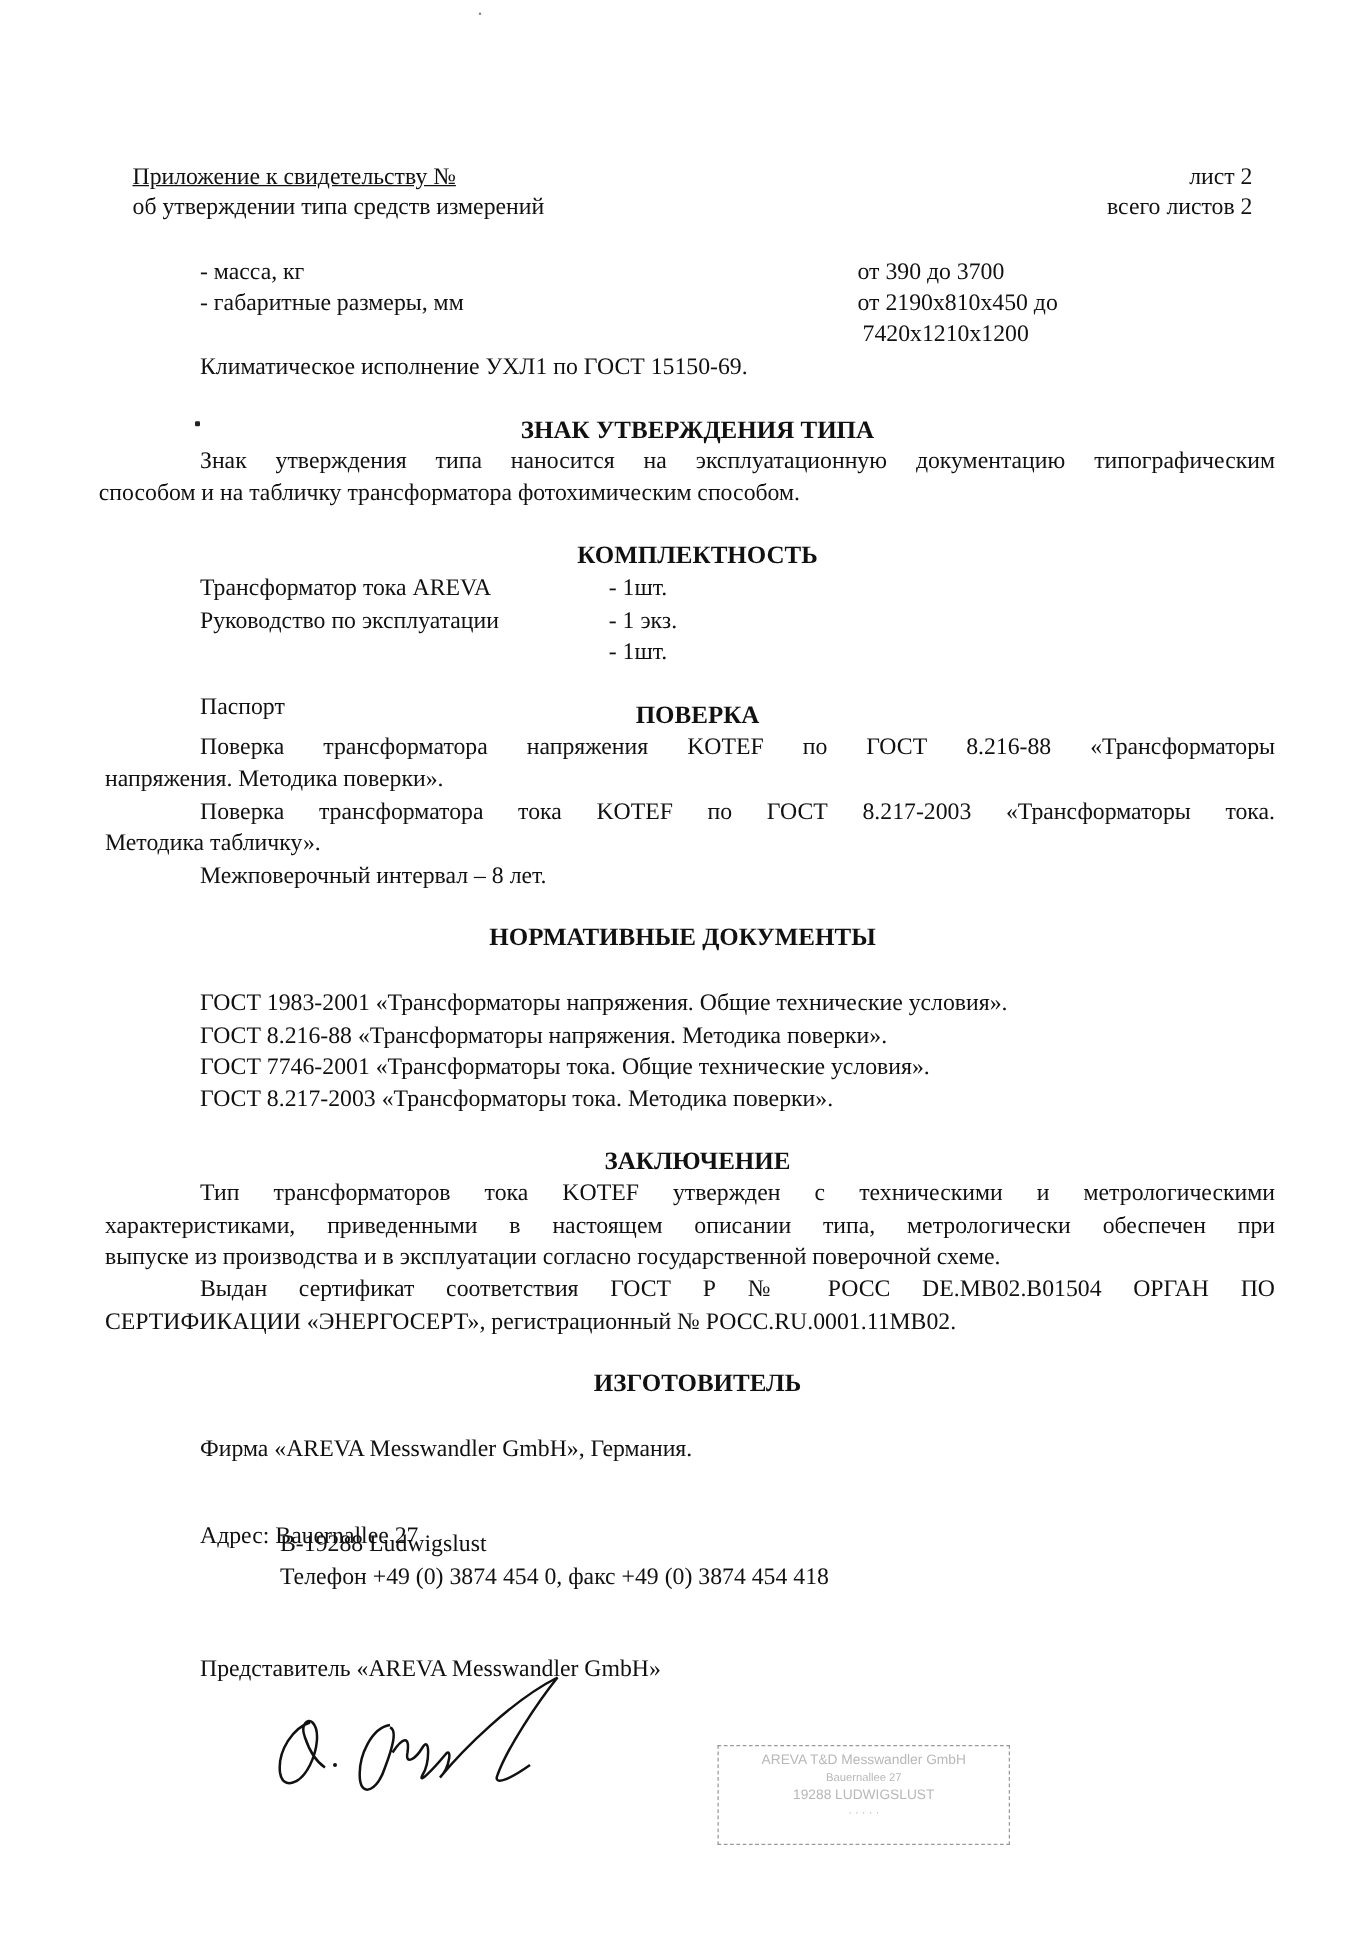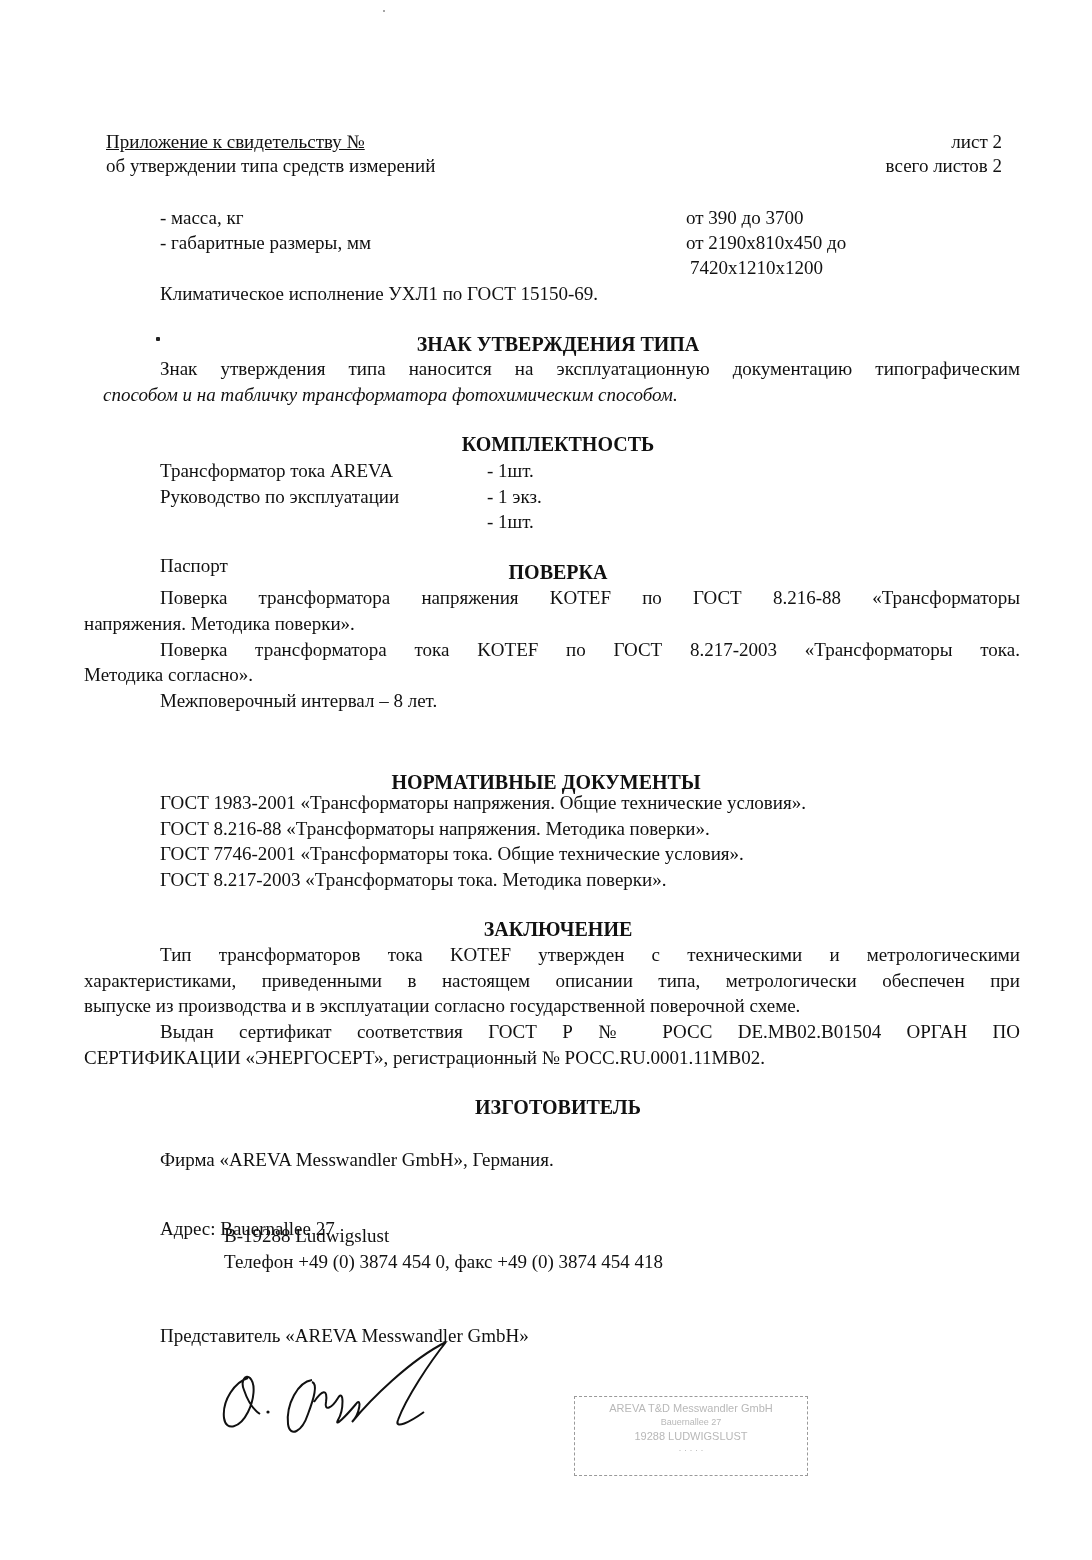--- a/index.html
+++ b/index.html
@@ -33,38 +33,38 @@
 <div class="abs line" style="left:160px; top:206px;">- масса, кг</div>
 <div class="abs line" style="left:686px; top:206px;">от 390 до 3700</div>
 <div class="abs line" style="left:160px; top:231px;">- габаритные размеры, мм</div>
 <div class="abs line" style="left:686px; top:231px;">от 2190x810x450 до</div>
 <div class="abs line" style="left:690px; top:256px;">7420x1210x1200</div>
 <div class="abs line" style="left:160px; top:282px;">Климатическое исполнение УХЛ1 по ГОСТ 15150-69.</div>
 
 <div class="abs dot" style="left:156px; top:337px;"></div>
 <div class="abs line heading center-h" style="top:333px; padding-left:24px; box-sizing:border-box;">ЗНАК УТВЕРЖДЕНИЯ ТИПА</div>
 <div class="abs line" style="left:160px; top:357px; width:860px; text-align-last:justify; text-align:justify; white-space:normal;">Знак утверждения типа наносится на эксплуатационную документацию типографическим</div>
-<div class="abs line" style="left:103px; top:383px;font-style:italic;">способом и на табличку трансформатора фотохимическим способом.</div>
+<div class="abs line" style="left:79px; top:383px;">способом и на табличку трансформатора фотохимическим способом.</div>
 
 <div class="abs line heading center-h" style="top:433px; padding-left:24px; box-sizing:border-box;">КОМПЛЕКТНОСТЬ</div>
 <div class="abs line" style="left:160px; top:459px;">Трансформатор тока AREVA</div>
 <div class="abs line" style="left:487px; top:459px;">- 1шт.</div>
 <div class="abs line" style="left:160px; top:485px;">Руководство по эксплуатации</div>
 <div class="abs line" style="left:487px; top:485px;">- 1 экз.</div>
 <div class="abs line" style="left:160px; top:510px;margin-top:44px;">Паспорт</div>
 <div class="abs line" style="left:487px; top:510px;">- 1шт.</div>
 
 <div class="abs line heading center-h" style="top:561px; padding-left:24px; box-sizing:border-box;">ПОВЕРКА</div>
 <div class="abs line" style="left:160px; top:586px; width:860px; text-align:justify; text-align-last:justify; white-space:normal;">Поверка трансформатора напряжения KOTEF по ГОСТ 8.216-88 «Трансформаторы</div>
 <div class="abs line" style="left:84px; top:612px;">напряжения. Методика поверки».</div>
 <div class="abs line" style="left:160px; top:638px; width:860px; text-align:justify; text-align-last:justify; white-space:normal;">Поверка трансформатора тока KOTEF по ГОСТ 8.217-2003 «Трансформаторы тока.</div>
-<div class="abs line" style="left:84px; top:663px;">Методика согласно».</div>
+<div class="abs line" style="left:84px; top:663px;">Методика табличку».</div>
 <div class="abs line" style="left:160px; top:689px;">Межповерочный интервал – 8 лет.</div>
 
-<div class="abs line heading center-h" style="top:739px; box-sizing:border-box;margin-top:32px;">НОРМАТИВНЫЕ ДОКУМЕНТЫ</div>
+<div class="abs line heading center-h" style="top:739px; box-sizing:border-box;">НОРМАТИВНЫЕ ДОКУМЕНТЫ</div>
 <div class="abs line" style="left:160px; top:791px;">ГОСТ 1983-2001 «Трансформаторы напряжения. Общие технические условия».</div>
 <div class="abs line" style="left:160px; top:817px;">ГОСТ 8.216-88 «Трансформаторы напряжения. Методика поверки».</div>
 <div class="abs line" style="left:160px; top:842px;">ГОСТ 7746-2001 «Трансформаторы тока. Общие технические условия».</div>
 <div class="abs line" style="left:160px; top:868px;">ГОСТ 8.217-2003 «Трансформаторы тока. Методика поверки».</div>
 
 <div class="abs line heading center-h" style="top:918px; padding-left:24px; box-sizing:border-box;">ЗАКЛЮЧЕНИЕ</div>
 <div class="abs line" style="left:160px; top:943px; width:860px; text-align:justify; text-align-last:justify; white-space:normal;">Тип трансформаторов тока KOTEF утвержден с техническими и метрологическими</div>
 <div class="abs line" style="left:84px; top:969px; width:936px; text-align:justify; text-align-last:justify; white-space:normal;">характеристиками, приведенными в настоящем описании типа, метрологически обеспечен при</div>
 <div class="abs line" style="left:84px; top:994px;">выпуске из производства и в эксплуатации согласно государственной поверочной схеме.</div>
 <div class="abs line" style="left:160px; top:1020px; width:860px; text-align:justify; text-align-last:justify; white-space:normal;">Выдан сертификат соответствия ГОСТ Р № РОСС DE.MB02.B01504 ОРГАН ПО</div>

